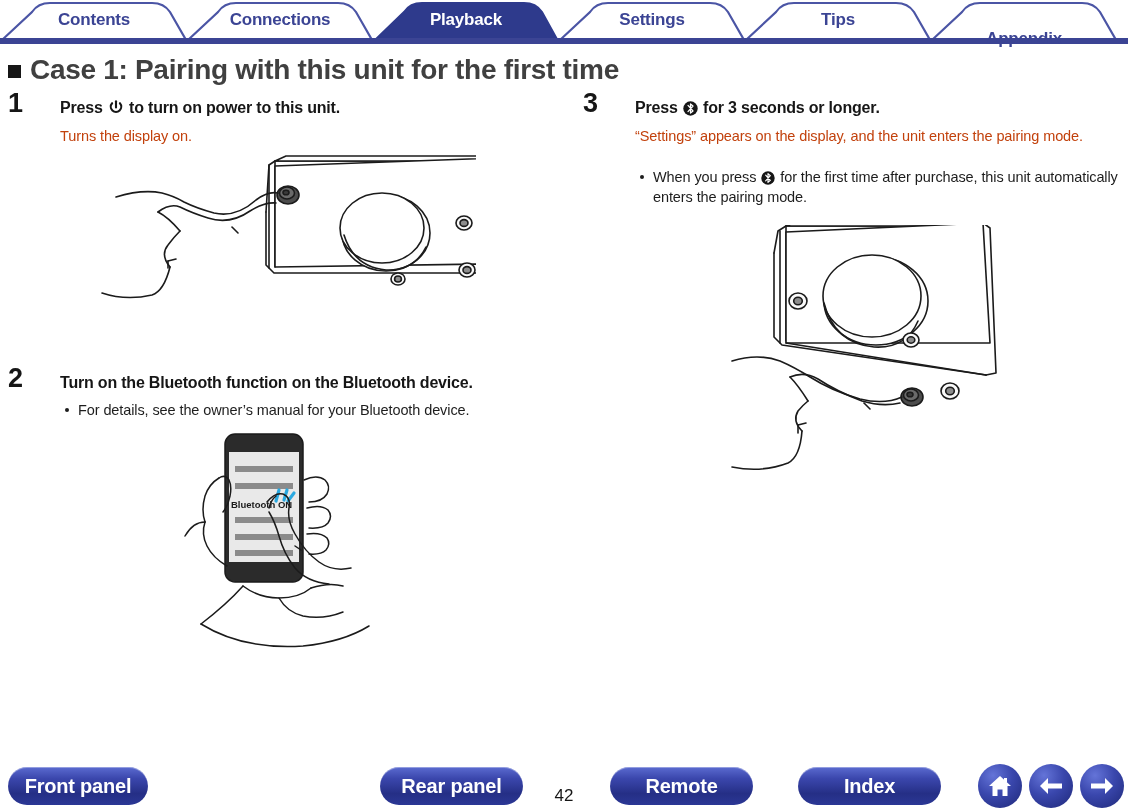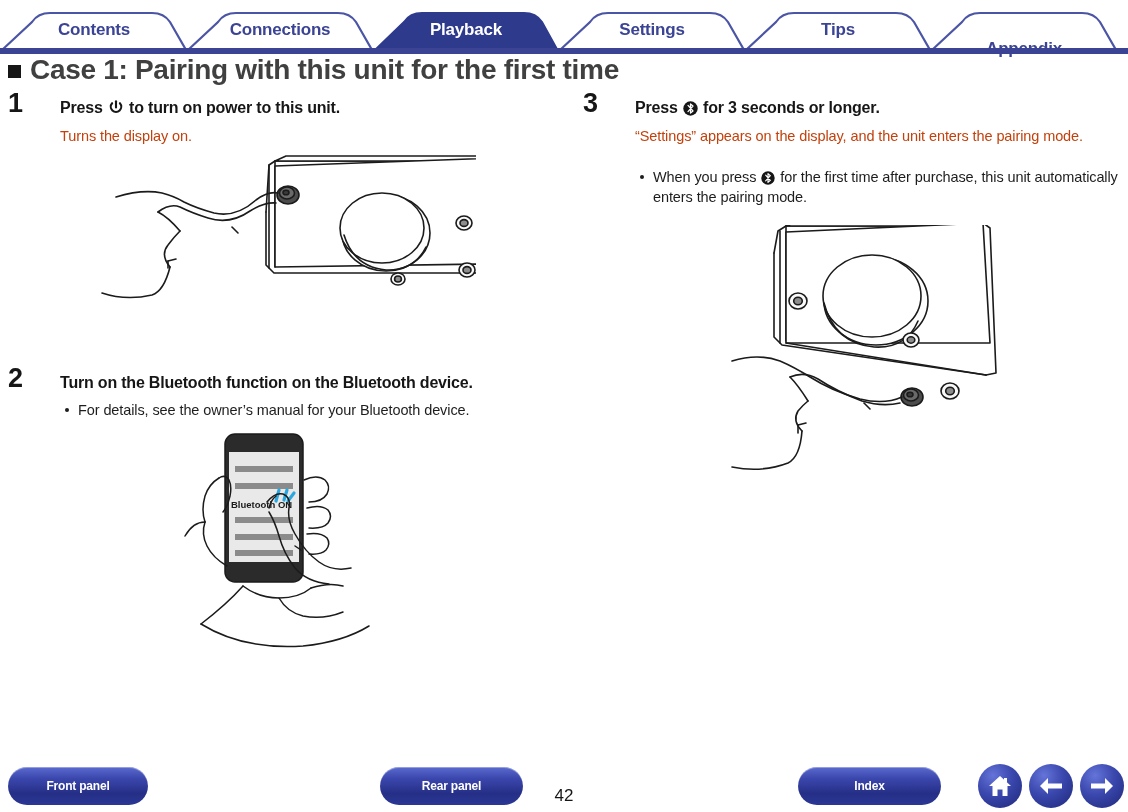--- a/index.html
+++ b/index.html
@@ -12,21 +12,21 @@
     height: 812px;
     position: relative;
     font-family: "Liberation Sans", sans-serif;
     color: #1a1a1a;
     overflow: hidden;
   }
 
   
   #tabbar {
     position: absolute;
-    left: 0; top: 10px;
+    left: 0; top: 0;
     width: 988px; height: 44px;
   }
   #tabbar svg { display: block; }
   .tab-label {
     position: absolute;
     top: 8px;
     height: 24px;
     line-height: 24px;
     font-size: 17px;
     font-weight: bold;
@@ -125,21 +125,21 @@
     width: 1128px; height: 52px;
   }
   .pill {
     position: absolute;
     top: 7px;
     height: 38px;
     border-radius: 19px;
     background: linear-gradient(180deg, #5b6bd0 0%, #3b47ad 30%, #252f86 70%, #2b3795 100%);
     box-shadow: inset 0 1px 0 rgba(255,255,255,0.35);
     color: #ffffff;
-    font-size: 12px;
+    font-size: 20px;
     font-weight: bold;
     display: flex;
     align-items: center;
     justify-content: center;
     letter-spacing: -0.2px;
     white-space: nowrap;
   }
   #page-number {
     position: absolute;
     top: 26px;
@@ -365,20 +365,21 @@
       </g>
     </svg>
   </div>
 
 </div>
 
 <div id="bottombar">
   <div class="pill" style="left:8px;   width:140px;">Front panel</div>
   <div class="pill" style="left:380px; width:143px;">Rear panel</div>
   <div id="page-number">42</div>
+  <div class="pill" style="left:610px; width:143px;">Remote</div>
   <div class="pill" style="left:798px; width:143px;">Index</div>
 
   <div class="navcircle" style="left:978px;">
     <svg width="28" height="28" viewBox="0 0 28 28">
       <path d="M14 4 L25 14 L21.5 14 L21.5 24 L16.5 24 L16.5 17.5 L11.5 17.5 L11.5 24 L6.5 24 L6.5 14 L3 14 Z" fill="#ffffff"></path>
       <rect x="18" y="6" width="3" height="4.5" fill="#ffffff"></rect>
     </svg>
   </div>
   <div class="navcircle" style="left:1029px;">
     <svg width="28" height="28" viewBox="0 0 28 28">

